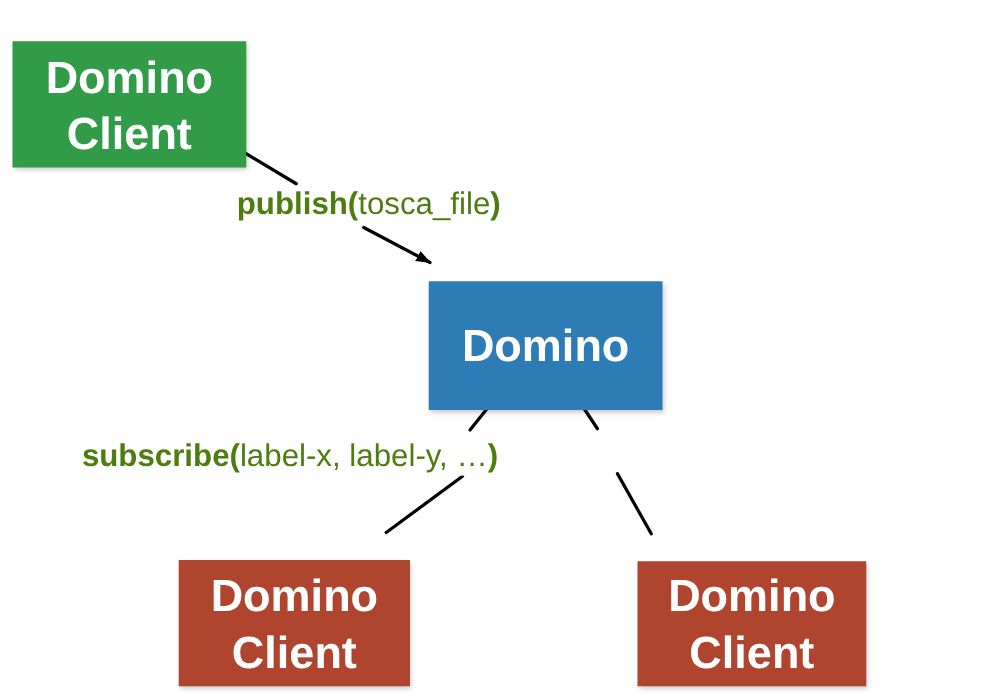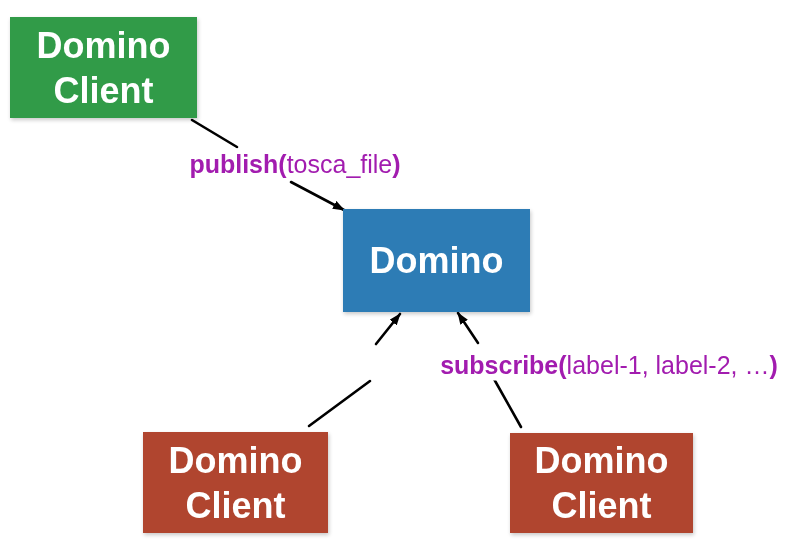--- a/index.html
+++ b/index.html
@@ -32,31 +32,32 @@
     display: flex;
     flex-direction: column;
     align-items: center;
     justify-content: center;
     color: #ffffff;
     font-weight: 700;
     font-size: 36px;
     line-height: 45px;
     text-align: center;
     box-shadow: 1px 2px 4px rgba(0,0,0,0.22);
+    margin-top: 16px;
   }
   .node-publisher   { left: 10px;  top: 17px;  width: 187px; height: 101px; }
   .node-server      { left: 343px; top: 209px; width: 187px; height: 103px; }
   .node-sub-left    { left: 143px; top: 432px; width: 185px; height: 101px; }
   .node-sub-right   { left: 510px; top: 433px; width: 183px; height: 100px; }
   .edge-label {
     position: absolute;
     transform: translate(-50%, -50%);
     white-space: nowrap;
     font-size: 25px;
-    color: #a21caf;
+    color: #4d7c0f;
     background: #ffffff;
     padding: 1px 2px;
   }
   .edge-label .b { font-weight: 700; }
   .lbl-publish   { left: 295px; top: 164px; }
   .lbl-sub-left  { left: 232px; top: 365px; }
   .lbl-sub-right { left: 609px; top: 365px; }
 </style>
 </head>
 <body>
@@ -102,18 +103,18 @@
 
   <div class="node node-sub-right" style="background-color: rgb(176, 69, 47);">
     <span>Domino</span>
     <span>Client</span>
   </div>
 
   <div class="edge-label lbl-publish">
     <span class="b">publish(</span><span>tosca_file</span><span class="b">)</span>
   </div>
 
+  <div class="edge-label lbl-sub-left">
+    <span class="b">subscribe(</span><span>label-x, label-y, …</span><span class="b">)</span>
+  </div>
 
-  <div class="edge-label lbl-sub-right">
-    <span class="b">subscribe(</span><span>label-1, label-2, …</span><span class="b">)</span>
-  </div>
 
 </div>
 
 </body></html>

